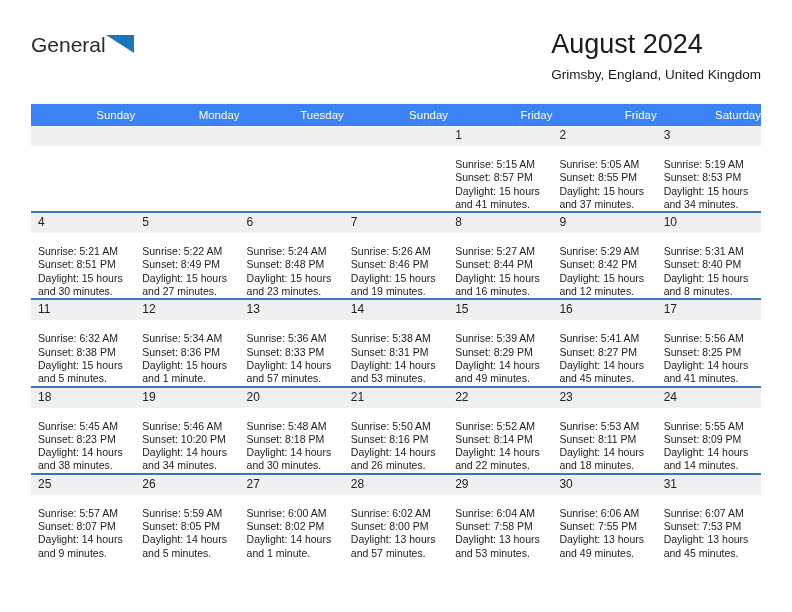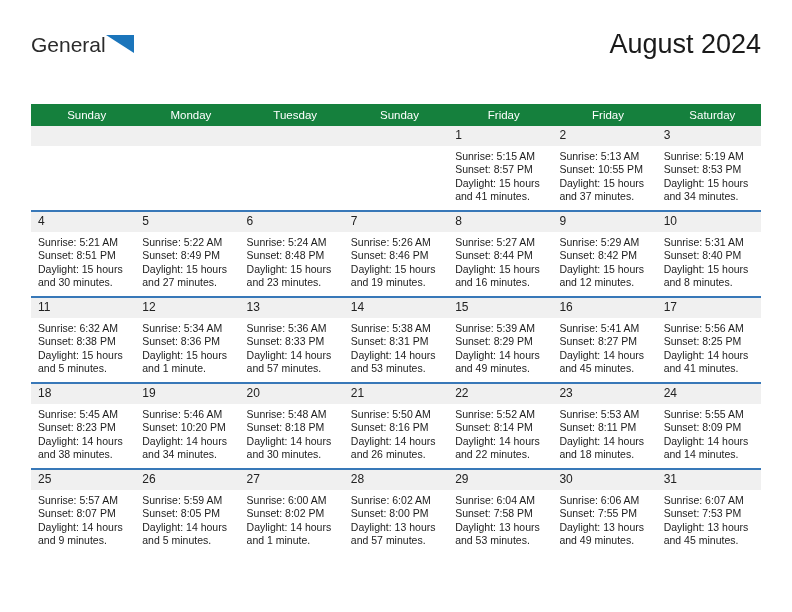--- a/index.html
+++ b/index.html
@@ -86,25 +86,25 @@
   
   .calendar {
     position: absolute;
     left: 31px;
     top: 104px;
     width: 730px;
     border-collapse: collapse;
     table-layout: fixed;
   }
   .calendar th {
-    background: #15803d;
+    background: #3b82f6;
     color: #ffffff;
     font-size: 11.5px;
     font-weight: normal;
-    text-align: center;
+    text-align: right;
     padding: 5px 0 5px 7px;
     height: 11px;
     border: none;
   }
   .calendar td {
     vertical-align: top;
     padding: 0;
     border-top: 2px solid #3878b8;
     width: 104.28px;
     height: 84px;
@@ -118,21 +118,21 @@
     font-size: 12px;
     color: #222222;
     padding: 3px 0 4px 7px;
     line-height: 13px;
     height: 13px;
   }
   td.empty .daynum {
     color: transparent;
   }
   .details {
-    padding: 4px 6px 0 7px;
+    padding: 12px 6px 0 7px;
     font-size: 10.5px;
     line-height: 13.3px;
     color: #1c1c1c;
   }
   .details div {
     white-space: nowrap;
   }
 </style>
 </head>
 <body>
@@ -144,20 +144,21 @@
     <div class="brand">
       <span class="brand-row1">
         <span class="brand-general">General</span><span class="brand-tri"><svg width="30" height="20" viewBox="0 0 30 20">
               <polygon points="0,0 28,0 28,18" fill="#1b75bb"></polygon>
             </svg></span>
       </span>
     </div>
 
     <div class="title-block">
       <div class="month-title">August 2024</div>
+      <div class="location">Grimsby, England, United Kingdom</div>
     </div>
 
   </div>
 
   <table class="calendar">
     <thead>
       <tr>
         <th>Sunday</th>
         <th>Monday</th>
         <th>Tuesday</th>
@@ -186,22 +187,22 @@
             <div class="details">
               <div>Sunrise: 5:15 AM</div>
               <div>Sunset: 8:57 PM</div>
               <div>Daylight: 15 hours</div>
               <div>and 41 minutes.</div>
             </div>
           </td>
           <td class="">
             <div class="daynum">2</div>
             <div class="details">
-              <div>Sunrise: 5:13 AM</div>
-              <div>Sunset: 10:55 PM</div>
+              <div>Sunrise: 5:05 AM</div>
+              <div>Sunset: 8:55 PM</div>
               <div>Daylight: 15 hours</div>
               <div>and 37 minutes.</div>
             </div>
           </td>
           <td class="">
             <div class="daynum">3</div>
             <div class="details">
               <div>Sunrise: 5:19 AM</div>
               <div>Sunset: 8:53 PM</div>
               <div>Daylight: 15 hours</div>

